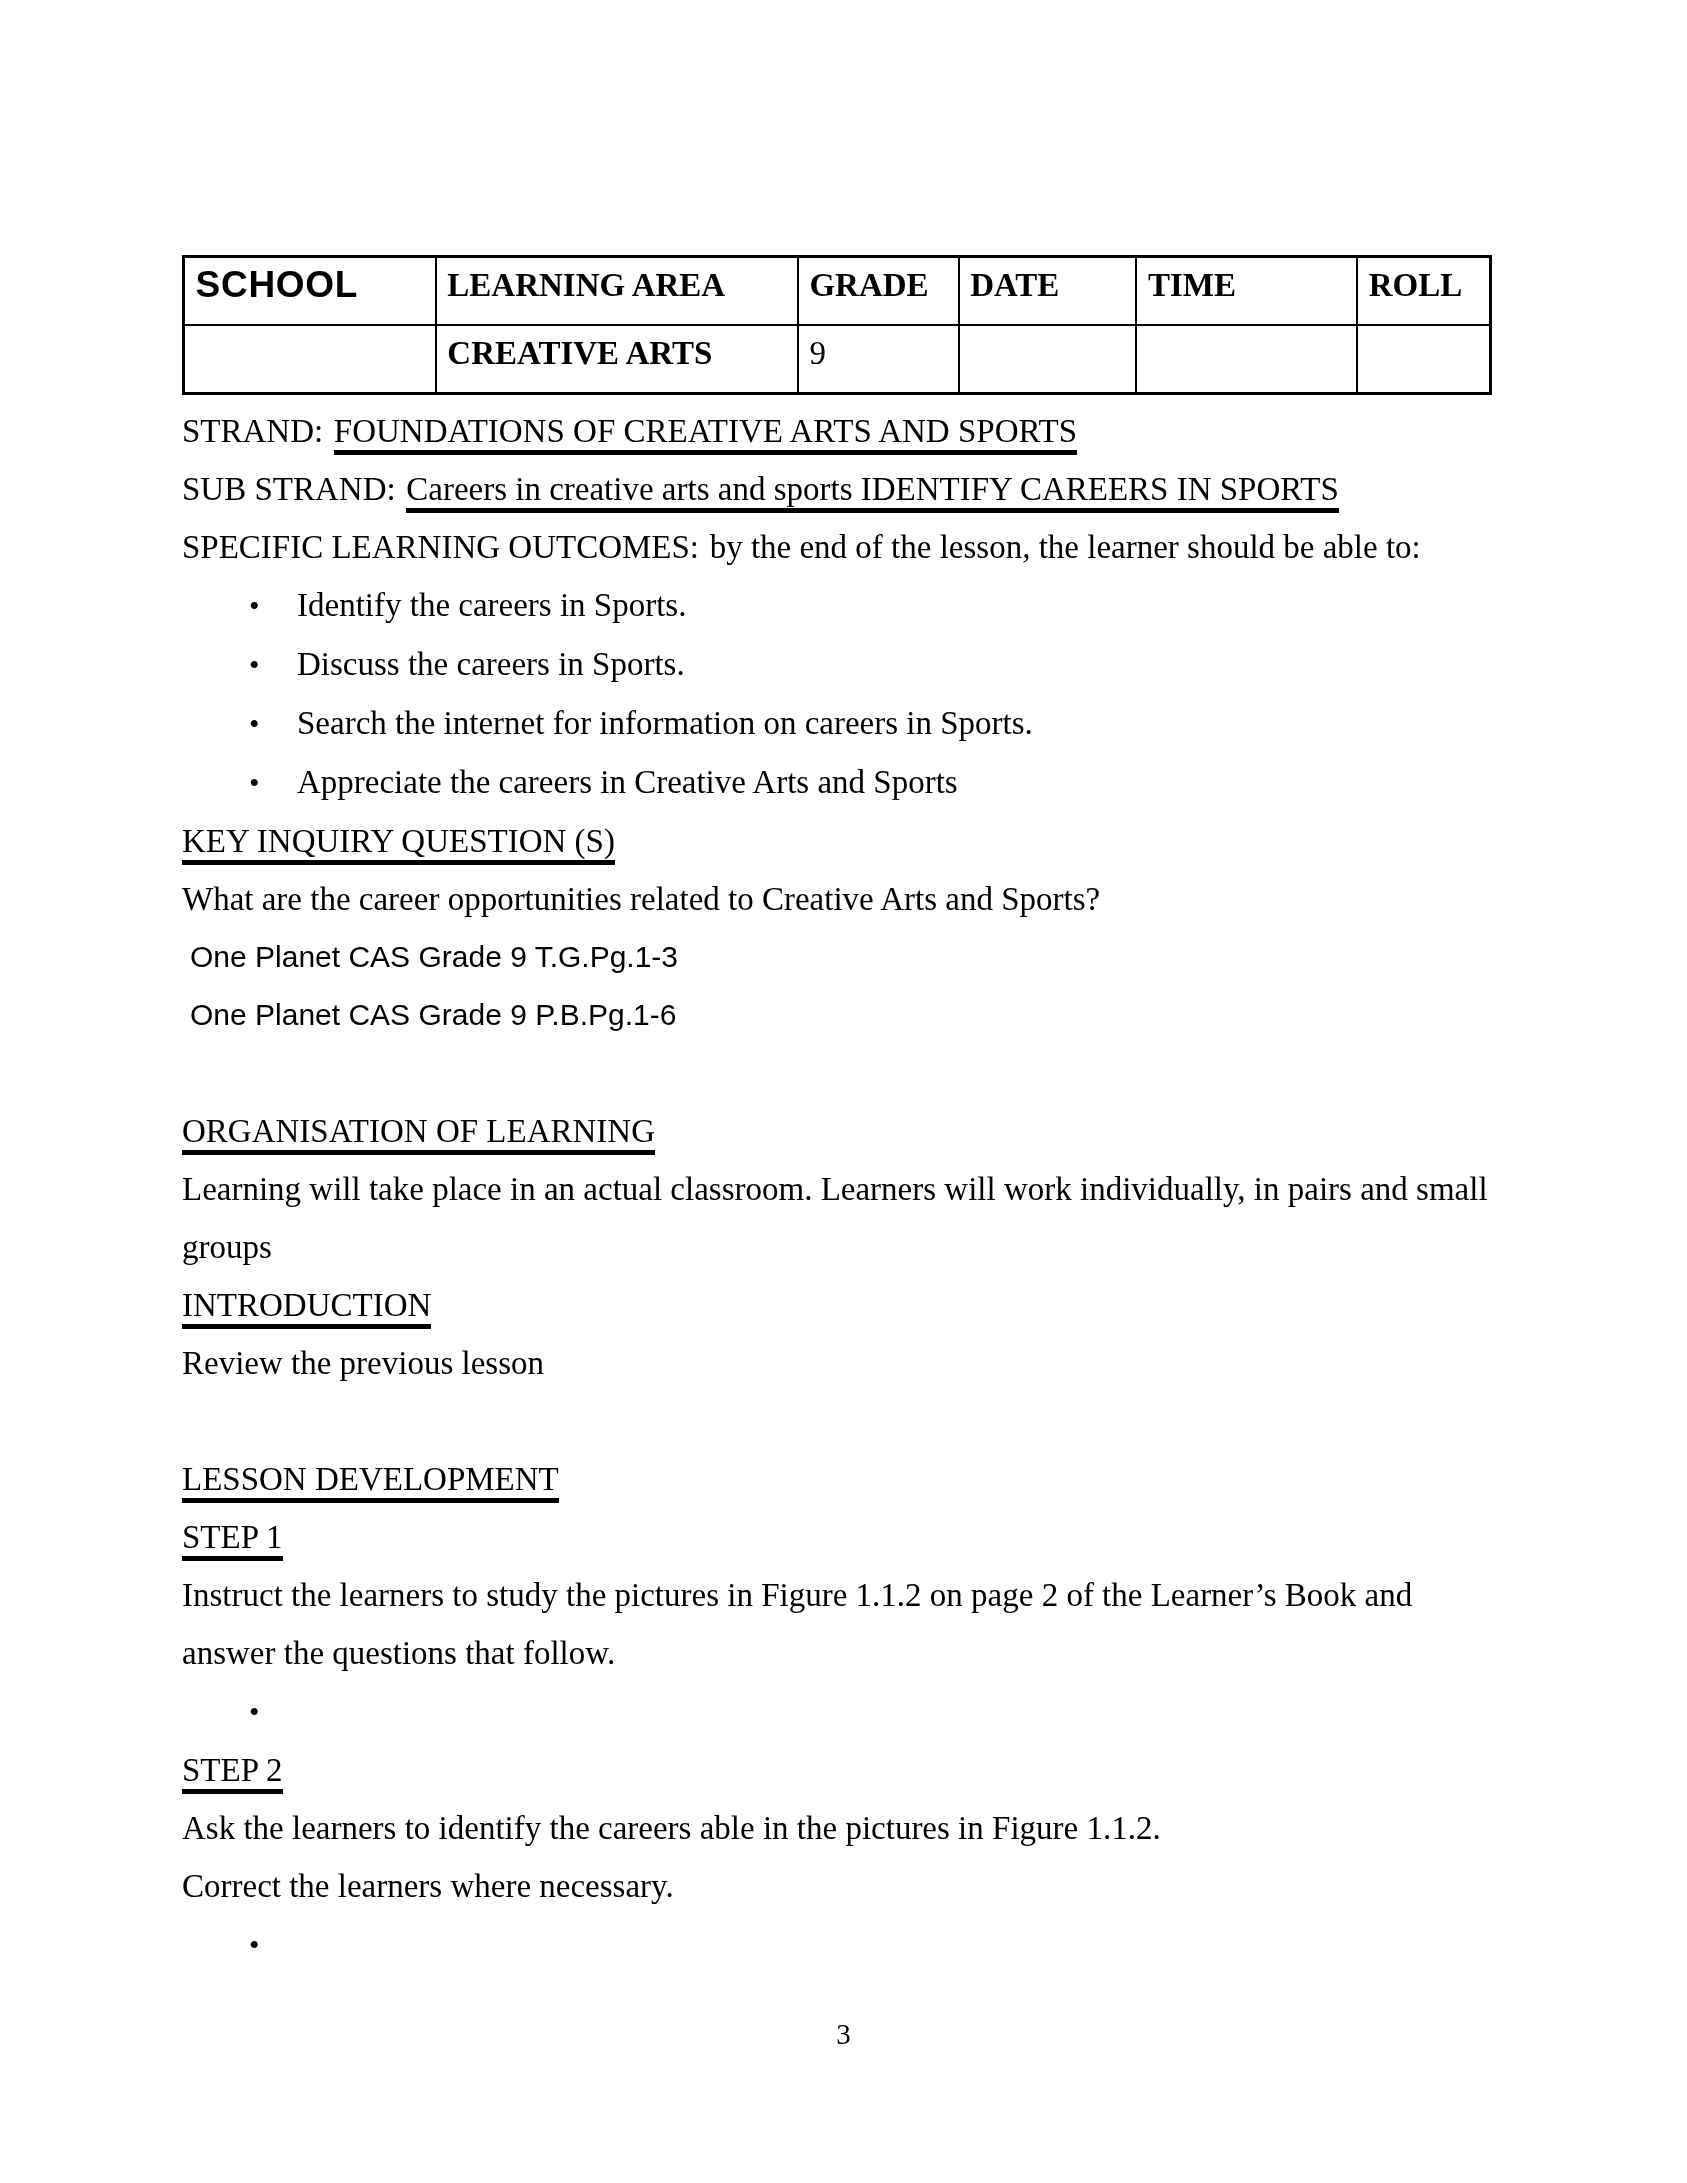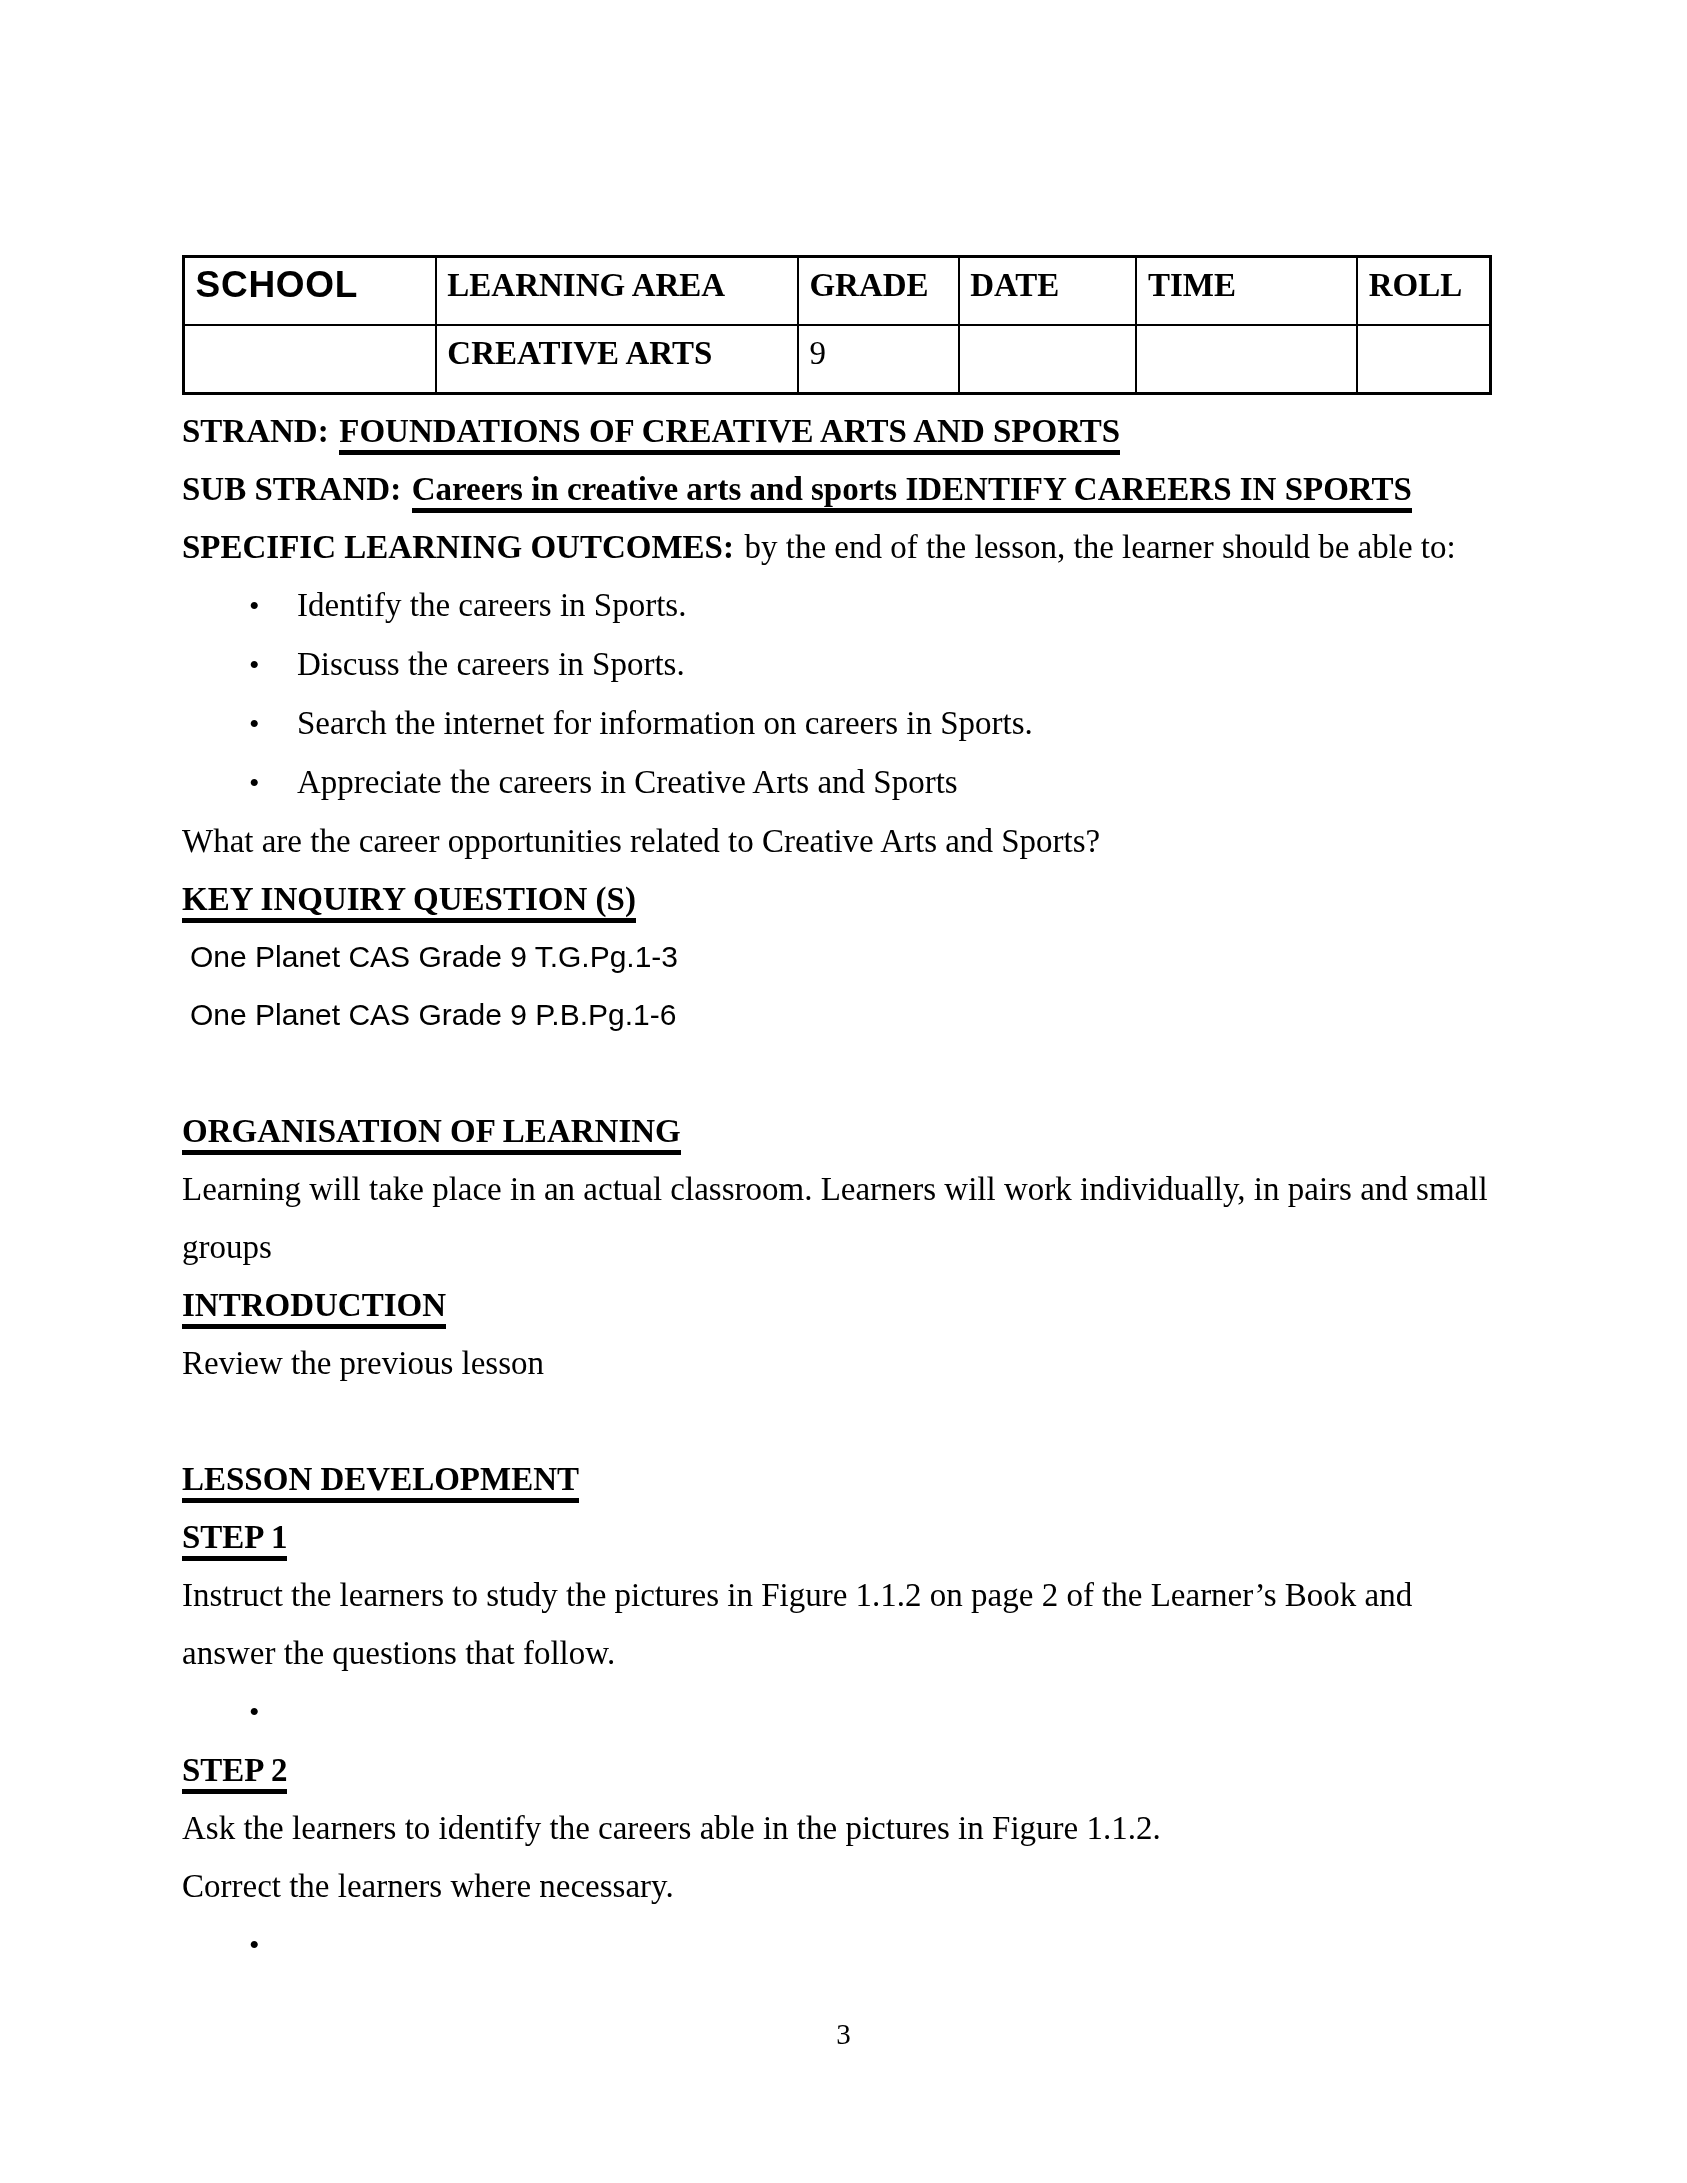--- a/index.html
+++ b/index.html
@@ -33,21 +33,21 @@
     font-size:37px;
     letter-spacing:0.7px;
   }
   .cell-bold { font-weight:bold; }
   .content { margin-top:6.6px; }
   .line {
     font-size:33px;
     line-height:58px;
     margin:0;
   }
-  .b { font-weight:bold; }
+  .b { font-weight:normal; }
   .u { border-bottom:5.3px solid #000; padding-bottom:1.3px; }
   .label { margin-right:10.6px; }
   .sans {
     font-family:"Liberation Sans", sans-serif;
     font-size:30px;
     margin-left:8px;
   }
   .bullet-line { padding-left:67px; }
   .bullet-glyph {
     display:inline-block;
@@ -118,24 +118,24 @@
     <div class="line bullet-line">
       <span class="bullet-glyph">•</span><span>Discuss the careers in Sports.</span>
     </div>
     <div class="line bullet-line">
       <span class="bullet-glyph">•</span><span>Search the internet for information on careers in Sports.</span>
     </div>
     <div class="line bullet-line">
       <span class="bullet-glyph">•</span><span>Appreciate the careers in Creative Arts and Sports</span>
     </div>
 
-    <p class="line">What are the career opportunities related to Creative Arts and Sports?</p>
     <p class="line">
       <span class="b u">KEY INQUIRY QUESTION (S)</span>
     </p>
+    <p class="line">What are the career opportunities related to Creative Arts and Sports?</p>
 
     <p class="line sans">One Planet CAS Grade 9 T.G.Pg.1-3</p>
     <p class="line sans">One Planet CAS Grade 9 P.B.Pg.1-6</p>
 
     <div class="spacer"></div>
 
     <p class="line">
       <span class="b u">ORGANISATION OF LEARNING</span>
     </p>
     <p class="line">Learning will take place in an actual classroom. Learners will work individually, in pairs and small groups</p>

